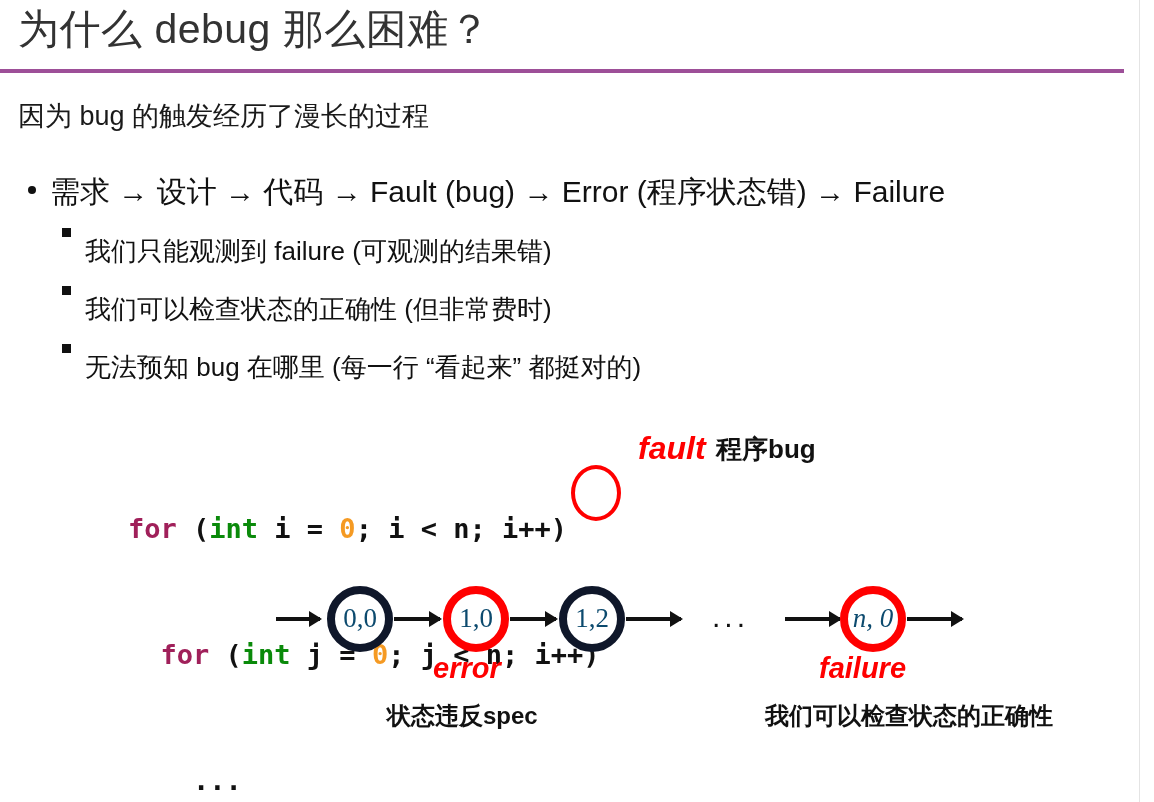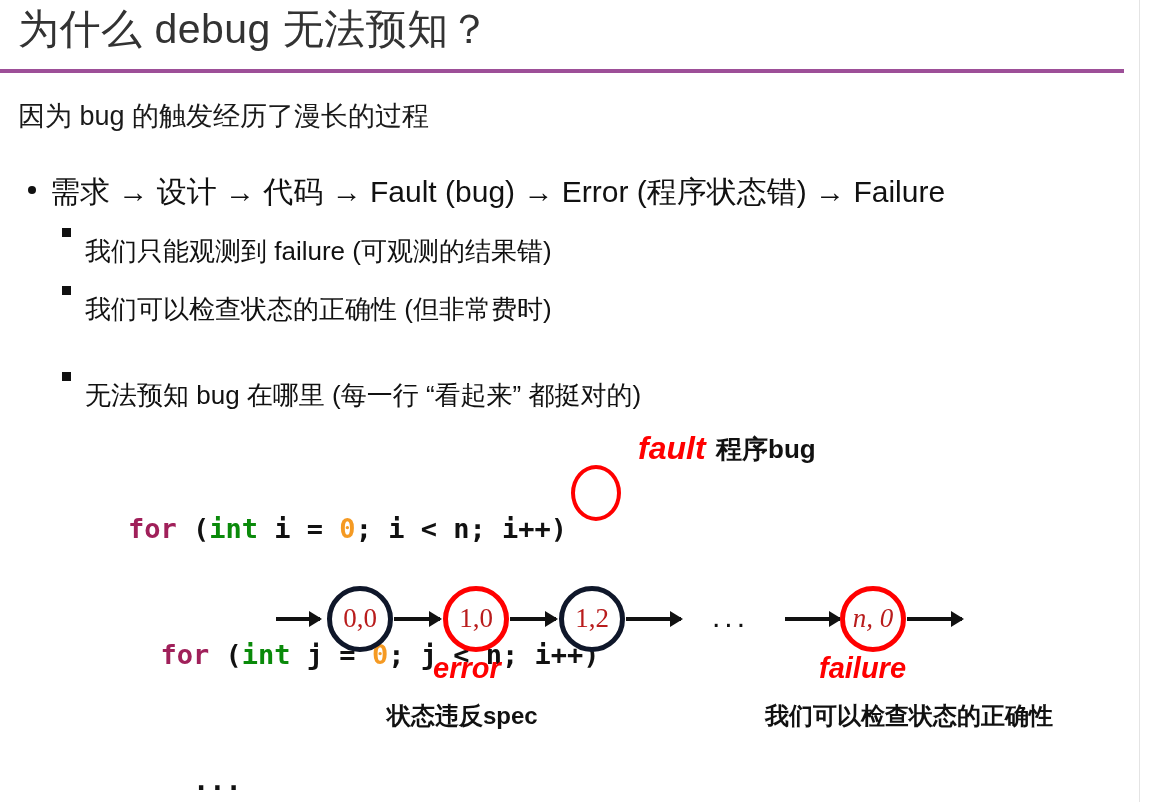--- a/index.html
+++ b/index.html
@@ -46,21 +46,21 @@
   .sub{
     position:absolute;font-size:26px;color:#111;white-space:nowrap;
     display:flex;align-items:flex-start;left:62px;
   }
   .sub .sq{
     display:inline-block;width:9px;height:9px;background:#111;
     margin-right:14px;position:relative;top:-6px;flex:none;
   }
   .sub-1{top:234px;}
   .sub-2{top:292px;}
-  .sub-3{top:350px;margin-top:28px;}
+  .sub-3{top:350px;}
 
   
   .code{
     position:absolute;left:128px;top:424px;
     font-family:"DejaVu Sans Mono","Liberation Mono",monospace;
     font-size:27px;font-weight:bold;line-height:42px;
     color:#111;white-space:pre;
   }
   .kw{color:#a0205a;}
   .ty{color:#0a8a0a;}
@@ -80,23 +80,23 @@
   .ellipse-mark{
     position:absolute;left:571px;top:465px;width:50px;height:56px;
     border:4px solid #ff0000;border-radius:50%;
     box-sizing:border-box;
   }
 
   
   .diagram{position:absolute;left:0;top:560px;width:1139px;height:200px;}
   .node{
     position:absolute;width:66px;height:66px;border-radius:50%;
-    border:5px solid #0f172a;box-sizing:border-box;background:#fff;
+    border:8px solid #0f172a;box-sizing:border-box;background:#fff;
     display:flex;align-items:center;justify-content:center;
-    font-size:27px;color:#b91c1c;
+    font-size:27px;color:#0c4a6e;
     font-family:"Liberation Serif","DejaVu Serif",serif;
   }
   .node.red{border-color:#ff0000;}
   .node .nlabel{line-height:1;position:relative;top:-1px;}
   .node .nlabel.ital{font-style:italic;}
 
   .arrow{position:absolute;height:4px;background:#111;}
   .arrow:after{
     content:"";position:absolute;right:-2px;top:-6px;
     border-left:13px solid #111;
@@ -116,21 +116,21 @@
     position:absolute;font-size:24px;font-weight:bold;color:#111;
     white-space:nowrap;
     font-family:"Liberation Sans","DejaVu Sans",sans-serif;
   }
 </style>
 </head>
 <body>
 
 <div class="slide">
 
-  <div class="title">为什么 debug 无法预知？</div>
+  <div class="title">为什么 debug 那么困难？</div>
   <div class="title-rule"></div>
 
   <div class="lead">因为 bug 的触发经历了漫长的过程</div>
 
   <div class="bullet1">
     <span class="dot"></span>
     <span>需求 → 设计 → 代码 → Fault (bug) → Error (程序状态错) → Failure</span>
   </div>
 
   <div class="sub sub-1">

